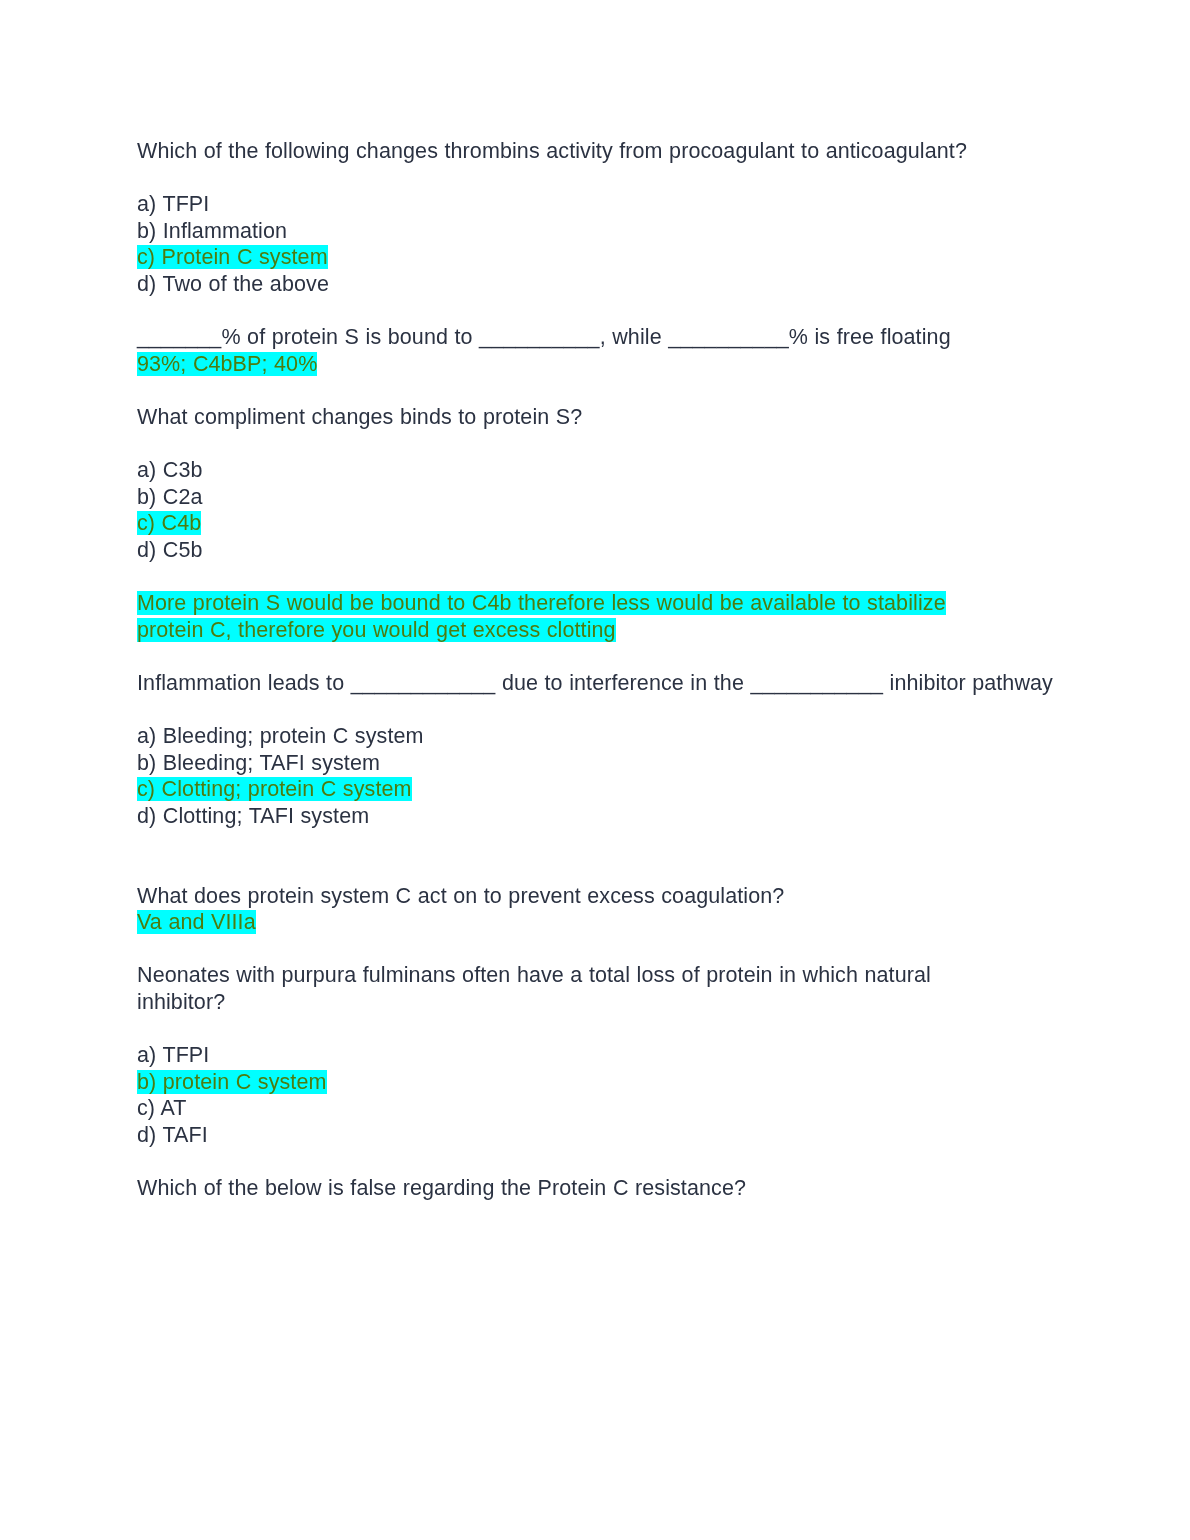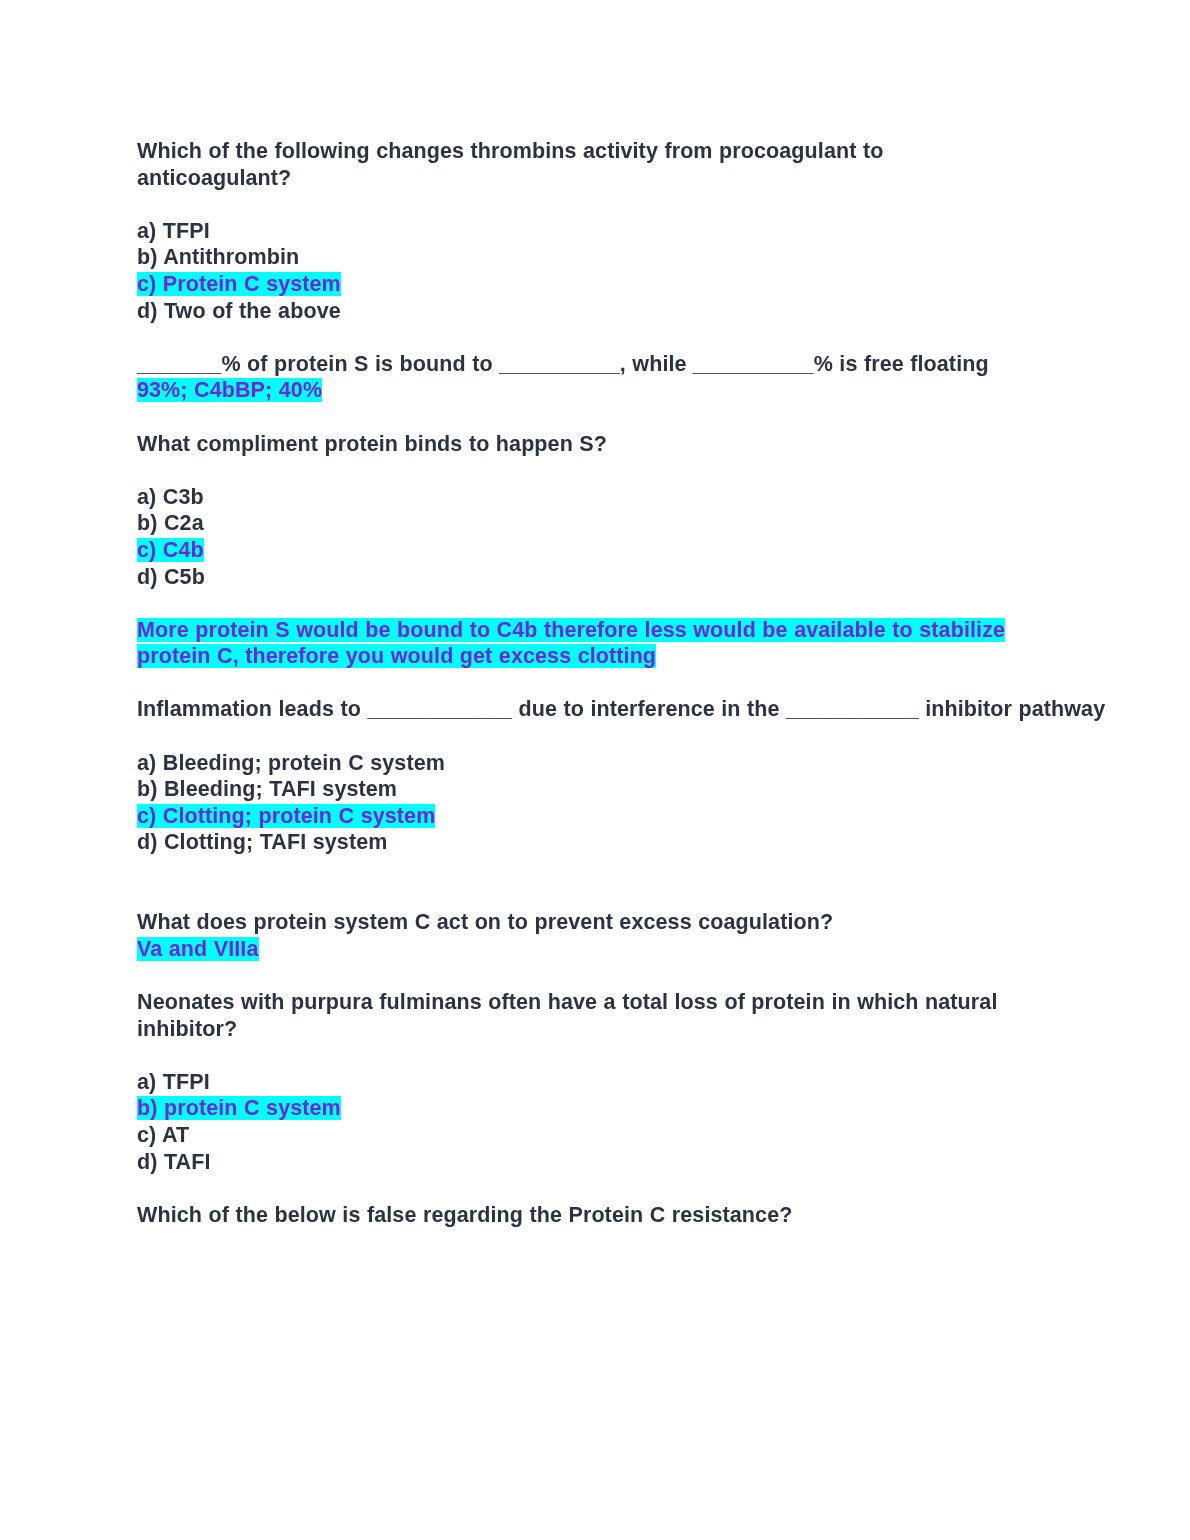--- a/index.html
+++ b/index.html
@@ -27,58 +27,57 @@
     width: 870px;
   }
   p.line {
     margin: 0;
     padding: 0;
     font-size: 21.5px;
     line-height: 26.6px;
     letter-spacing: 0.1px;
     color: #2b3242;
     word-spacing: 0.4px;
-    font-weight: bold;
   }
   p.blank {
     margin: 0;
     padding: 0;
     font-size: 21.5px;
     line-height: 26.6px;
     height: 26.6px;
   }
   .hl {
     background-color: #00ffff;
-    color: #6d28d9;
+    color: #4d7c0f;
     box-decoration-break: clone;
     -webkit-box-decoration-break: clone;
   }
   .italic {
     font-style: italic;
   }
   .blanks {
     white-space: pre;
   }
 </style>
 </head>
 <body>
 
 <div class="page">
   <div class="doc-body" id="doc-body">
       <p class="line"><span>Which of the following changes thrombins activity from procoagulant to anticoagulant?</span></p>
       <p class="blank">&nbsp;</p>
       <p class="line"><span>a) TFPI</span></p>
-      <p class="line"><span>b) Antithrombin</span></p>
+      <p class="line"><span>b) Inflammation</span></p>
       <p class="line"><span class="hl">c) Protein C system</span></p>
       <p class="line"><span>d) Two of the above</span></p>
       <p class="blank">&nbsp;</p>
       <p class="line"><span class="blanks">_______% of protein S is bound to __________, while __________% is free floating</span></p>
       <p class="line"><span class="hl">93%; C4bBP; 40%</span></p>
       <p class="blank">&nbsp;</p>
-      <p class="line"><span>What compliment protein binds to happen S?</span></p>
+      <p class="line"><span>What compliment changes binds to protein S?</span></p>
       <p class="blank">&nbsp;</p>
       <p class="line"><span>a) C3b</span></p>
       <p class="line"><span>b) C2a</span></p>
       <p class="line"><span class="hl">c) C4b</span></p>
       <p class="line"><span>d) C5b</span></p>
       <p class="blank">&nbsp;</p>
       <p class="line"><span class="hl">More protein S would be bound to C4b therefore less would be available to stabilize protein C, therefore you would get excess clotting</span></p>
       <p class="blank">&nbsp;</p>
       <p class="line"><span class="blanks">Inflammation leads to ____________ due to interference in the ___________ inhibitor pathway</span></p>
       <p class="blank">&nbsp;</p>

